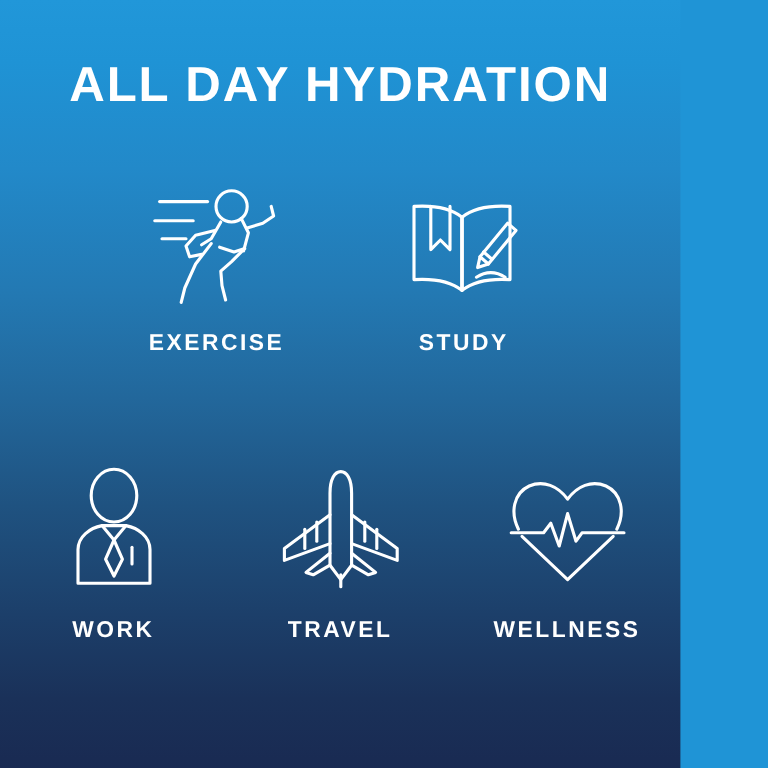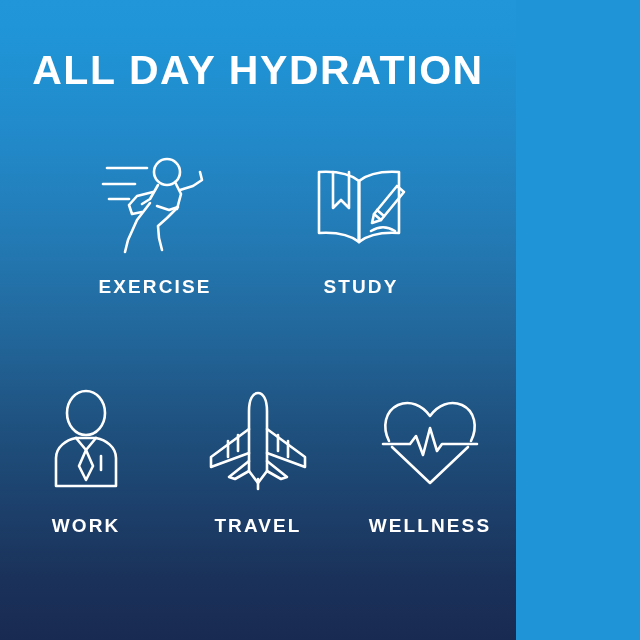--- a/index.html
+++ b/index.html
@@ -10,21 +10,21 @@
     overflow:hidden;
   }
 
   body {
     font-family:"Liberation Sans", sans-serif;
     background:#1f94d6;
   }
 
   .poster {
     position:relative;
-    width:516px; height:640px;
+    width:567px; height:640px;
     background:linear-gradient(180deg,
         #2197d9 0%,
         #1f93d5 8%,
         #2289c9 22%,
         #2379b3 38%,
         #22679b 52%,
         #1f5280 66%,
         #1c3f6a 80%,
         #1a3159 91%,
         #192a52 100%);

